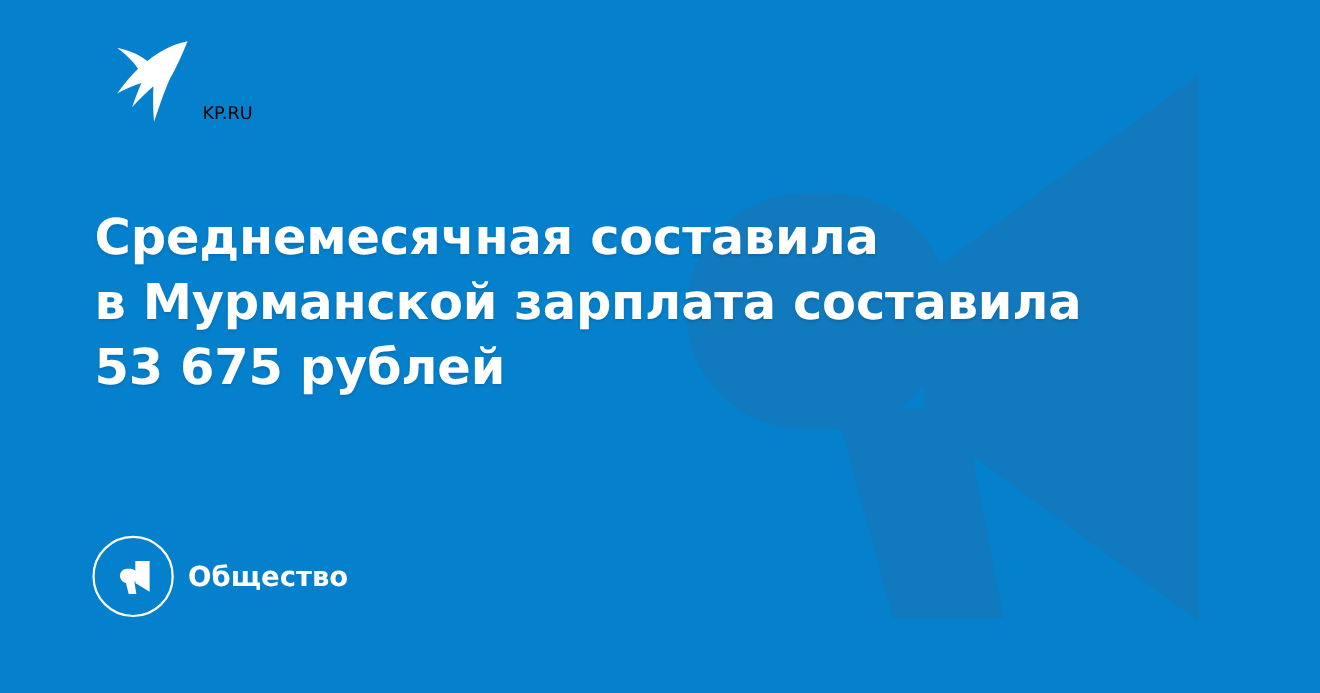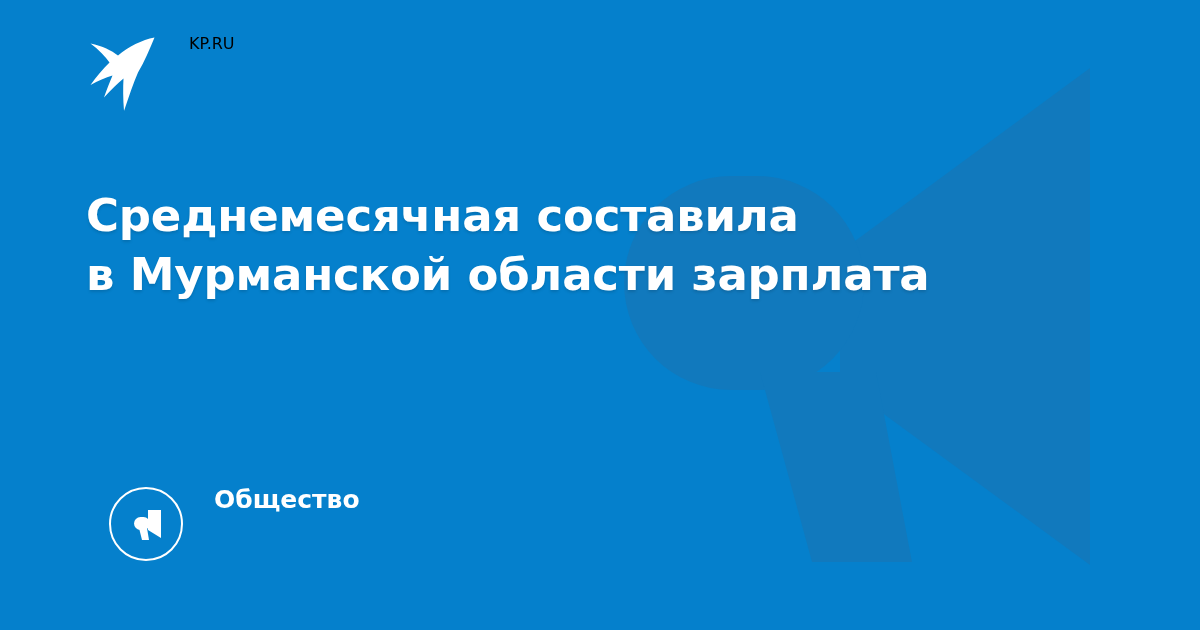--- a/index.html
+++ b/index.html
@@ -27,25 +27,25 @@
     position:absolute;
     left:0; top:0;
     width:1200px; height:630px;
     pointer-events:none;
     z-index:0;
   }
 
   
   #logo-row {
     position:absolute;
-    left:80px;
+    left:96px;
     top:34px;
     display:flex;
-    align-items:flex-start;
-    gap:33px;
+    align-items:flex-end;
+    gap:12px;
     z-index:3;
   }
   #bird-icon { display:block; width:76px; height:78px; }
 
   
   #headline {
     position:absolute;
     left:86px;
     top:186px;
     width:1030px;
@@ -57,24 +57,25 @@
     font-weight:bold;
     line-height:59px;
     letter-spacing:-0.2px;
     white-space:nowrap;
     text-shadow:0 2px 3px rgba(0,0,0,0.13);
   }
 
   
   #category {
     position:absolute;
-    left:109px;
+    left:84px;
     top:487px;
     display:flex;
-    gap:31px;
+    align-items:center;
+    gap:13px;
     z-index:3;
   }
   #category-circle {
     width:74px; height:74px;
     border:2px solid #ffffff;
     border-radius:50%;
     display:flex;
     align-items:center;
     justify-content:center;
     flex:none;
@@ -112,21 +113,22 @@
                  C18 47 25.5 43.5 32.5 41.5 C30 47.5 27 55 24 63.5
                  C31 56 37.5 49.5 43.5 44.5 C43 53.5 43 64.5 44 77
                  C49 62 53.5 49 58 38.5 C64.5 27.5 70 14.5 74.5 3.5 Z"></path>
       </g>
     </svg>
     <div>KP.RU</div>
   </div>
 
   <div id="headline">
     <div class="headline-line">Среднемесячная составила</div>
-    <div class="headline-line">в Мурманской области зарплата</div>
+    <div class="headline-line">в Мурманской зарплата составила</div>
+    <div class="headline-line">53 675 рублей</div>
   </div>
 
   <div id="category">
     <div id="category-circle">
       <svg id="category-megaphone" viewBox="0 0 40 40" aria-hidden="true">
         <g fill="#ffffff">
           <polygon points="22,6 35,6 35,34 22,26"></polygon>
           <rect x="8" y="13" width="16" height="13" rx="6.5" ry="6.5"></rect>
           <polygon points="13,24 21,24 23,36 16,36"></polygon>
         </g>

